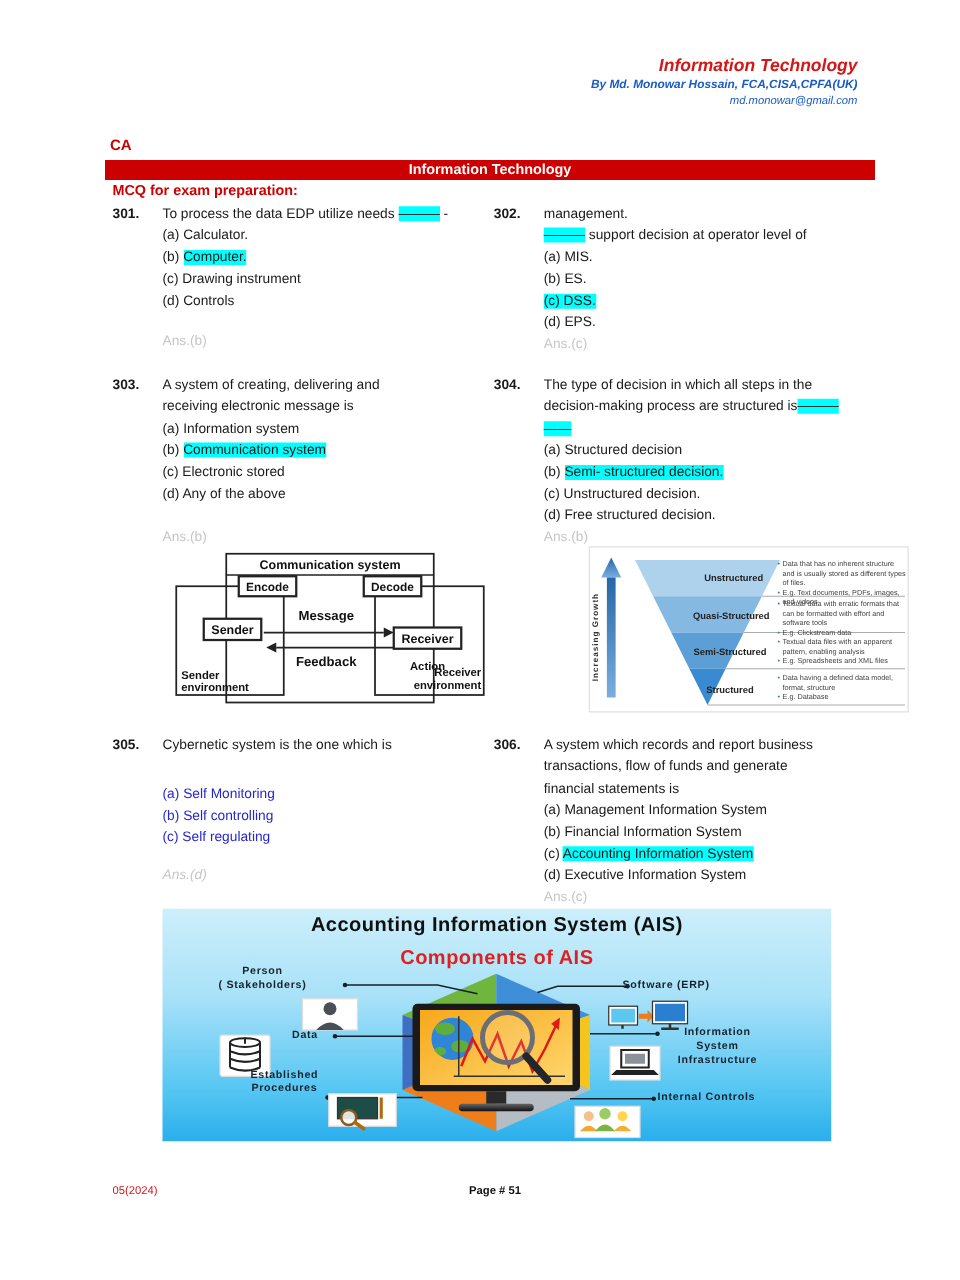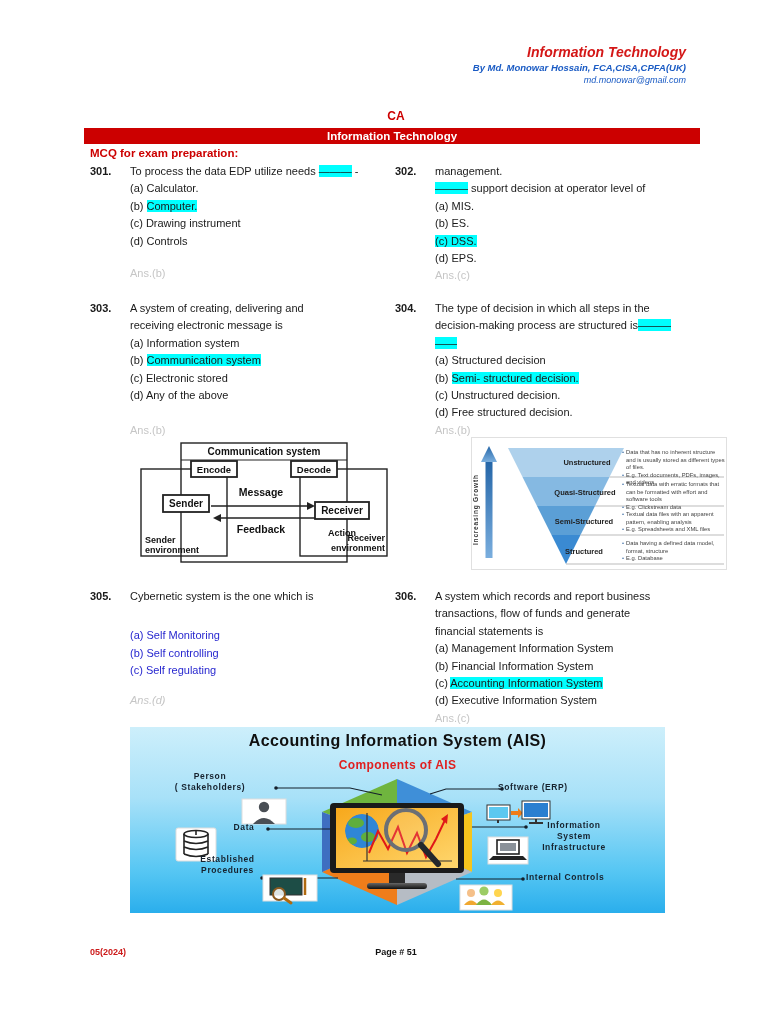--- a/index.html
+++ b/index.html
@@ -7,21 +7,21 @@
   .page {
     position:relative; width:768px; height:1024px; background:#fff;
     font-family:"Liberation Sans", sans-serif; color:#1a1a1a; overflow:hidden;
   }
   
   .hdr { position:absolute; top:44px; right:82px; text-align:right; }
   .hdr-title { color:#d41717; font-size:14px; font-weight:700; font-style:italic; line-height:17px; }
   .hdr-by    { color:#1a5bc4; font-size:9.5px; font-weight:700; font-style:italic; line-height:13px; }
   .hdr-mail  { color:#1a5bc4; font-size:9px; font-style:italic; line-height:12px; }
   
-  .ca { position:absolute; top:109px; left:88px; width:616px; text-align:center;
+  .ca { position:absolute; top:109px; left:88px; width:616px; text-align:left;
         color:#cc0000; font-weight:700; font-size:12px; }
   .banner { position:absolute; top:128px; left:84px; width:616px; height:16px;
         background:#cc0000; color:#fff; font-weight:700; font-size:11.5px;
         text-align:center; line-height:16px; }
   .mcq { position:absolute; top:147px; left:90px; color:#cc0000; font-weight:700; font-size:11.5px; }
   
   .row { position:absolute; left:88px; width:620px; }
   .row1 { top:163px; } .row2 { top:300px; } .row3 { top:588px; }
   .q  { position:absolute; display:flex; font-size:11px; line-height:17.4px; }
   .qc1 { left:2px; width:302px; } .qc2 { left:307px; width:312px; }
@@ -41,32 +41,32 @@
   .funnel svg { position:absolute; left:0; top:0; }
   .fb-group { position:absolute; left:150px; width:103px; color:#444; font-size:5.8px; line-height:1.3; }
   .fb-item { display:flex; gap:2px; }
   .fb-dot { color:#4472a8; flex:none; }
   
   .ais { position:absolute; left:130px; top:727px; width:535px; height:186px; overflow:hidden;
          background:linear-gradient(180deg,#cdeffb 0%,#a8e1f8 38%,#55c6f3 78%,#2aaeec 100%); }
   .ais-title { position:absolute; top:5px; left:0; width:535px; text-align:center;
                font-size:16px; font-weight:800; color:#101010; letter-spacing:0.4px; }
   .ais-sub { position:absolute; top:31px; left:0; width:535px; text-align:center;
-             font-size:12px; font-weight:800; color:#e01f1f; letter-spacing:0.4px; }
+             font-size:16px; font-weight:800; color:#e01f1f; letter-spacing:0.4px; }
   .ais-label { position:absolute; font-weight:700; font-size:8.5px; color:#16222e;
                letter-spacing:0.6px; line-height:1.3; text-align:center; }
   .lab-person { left:30px; top:44px; width:100px; }
   .lab-soft   { left:368px; top:55px; width:120px; text-align:left; }
   .lab-data   { left:92px;  top:95px; width:44px; }
   .lab-infra  { left:398px; top:93px; width:92px; }
   .lab-estab  { left:55px;  top:127px; width:85px; }
   .lab-int    { left:396px; top:145px; width:120px; text-align:left; }
   
   .footer { position:absolute; top:947px; left:88px; width:616px; font-size:9px; }
-  .foot-left { position:absolute; left:2px; color:#cc1a1a; font-weight:700; }
+  .foot-left { position:absolute; left:2px; color:#cc1a1a; font-weight:400; }
   .foot-center { display:block; text-align:center; font-weight:700; color:#111; }
 </style>
 </head>
 <body>
 
 <div class="page">
 
   <div class="hdr">
     <div class="hdr-title">Information Technology</div>
     <div class="hdr-by">By Md. Monowar Hossain, FCA,CISA,CPFA(UK)</div>

